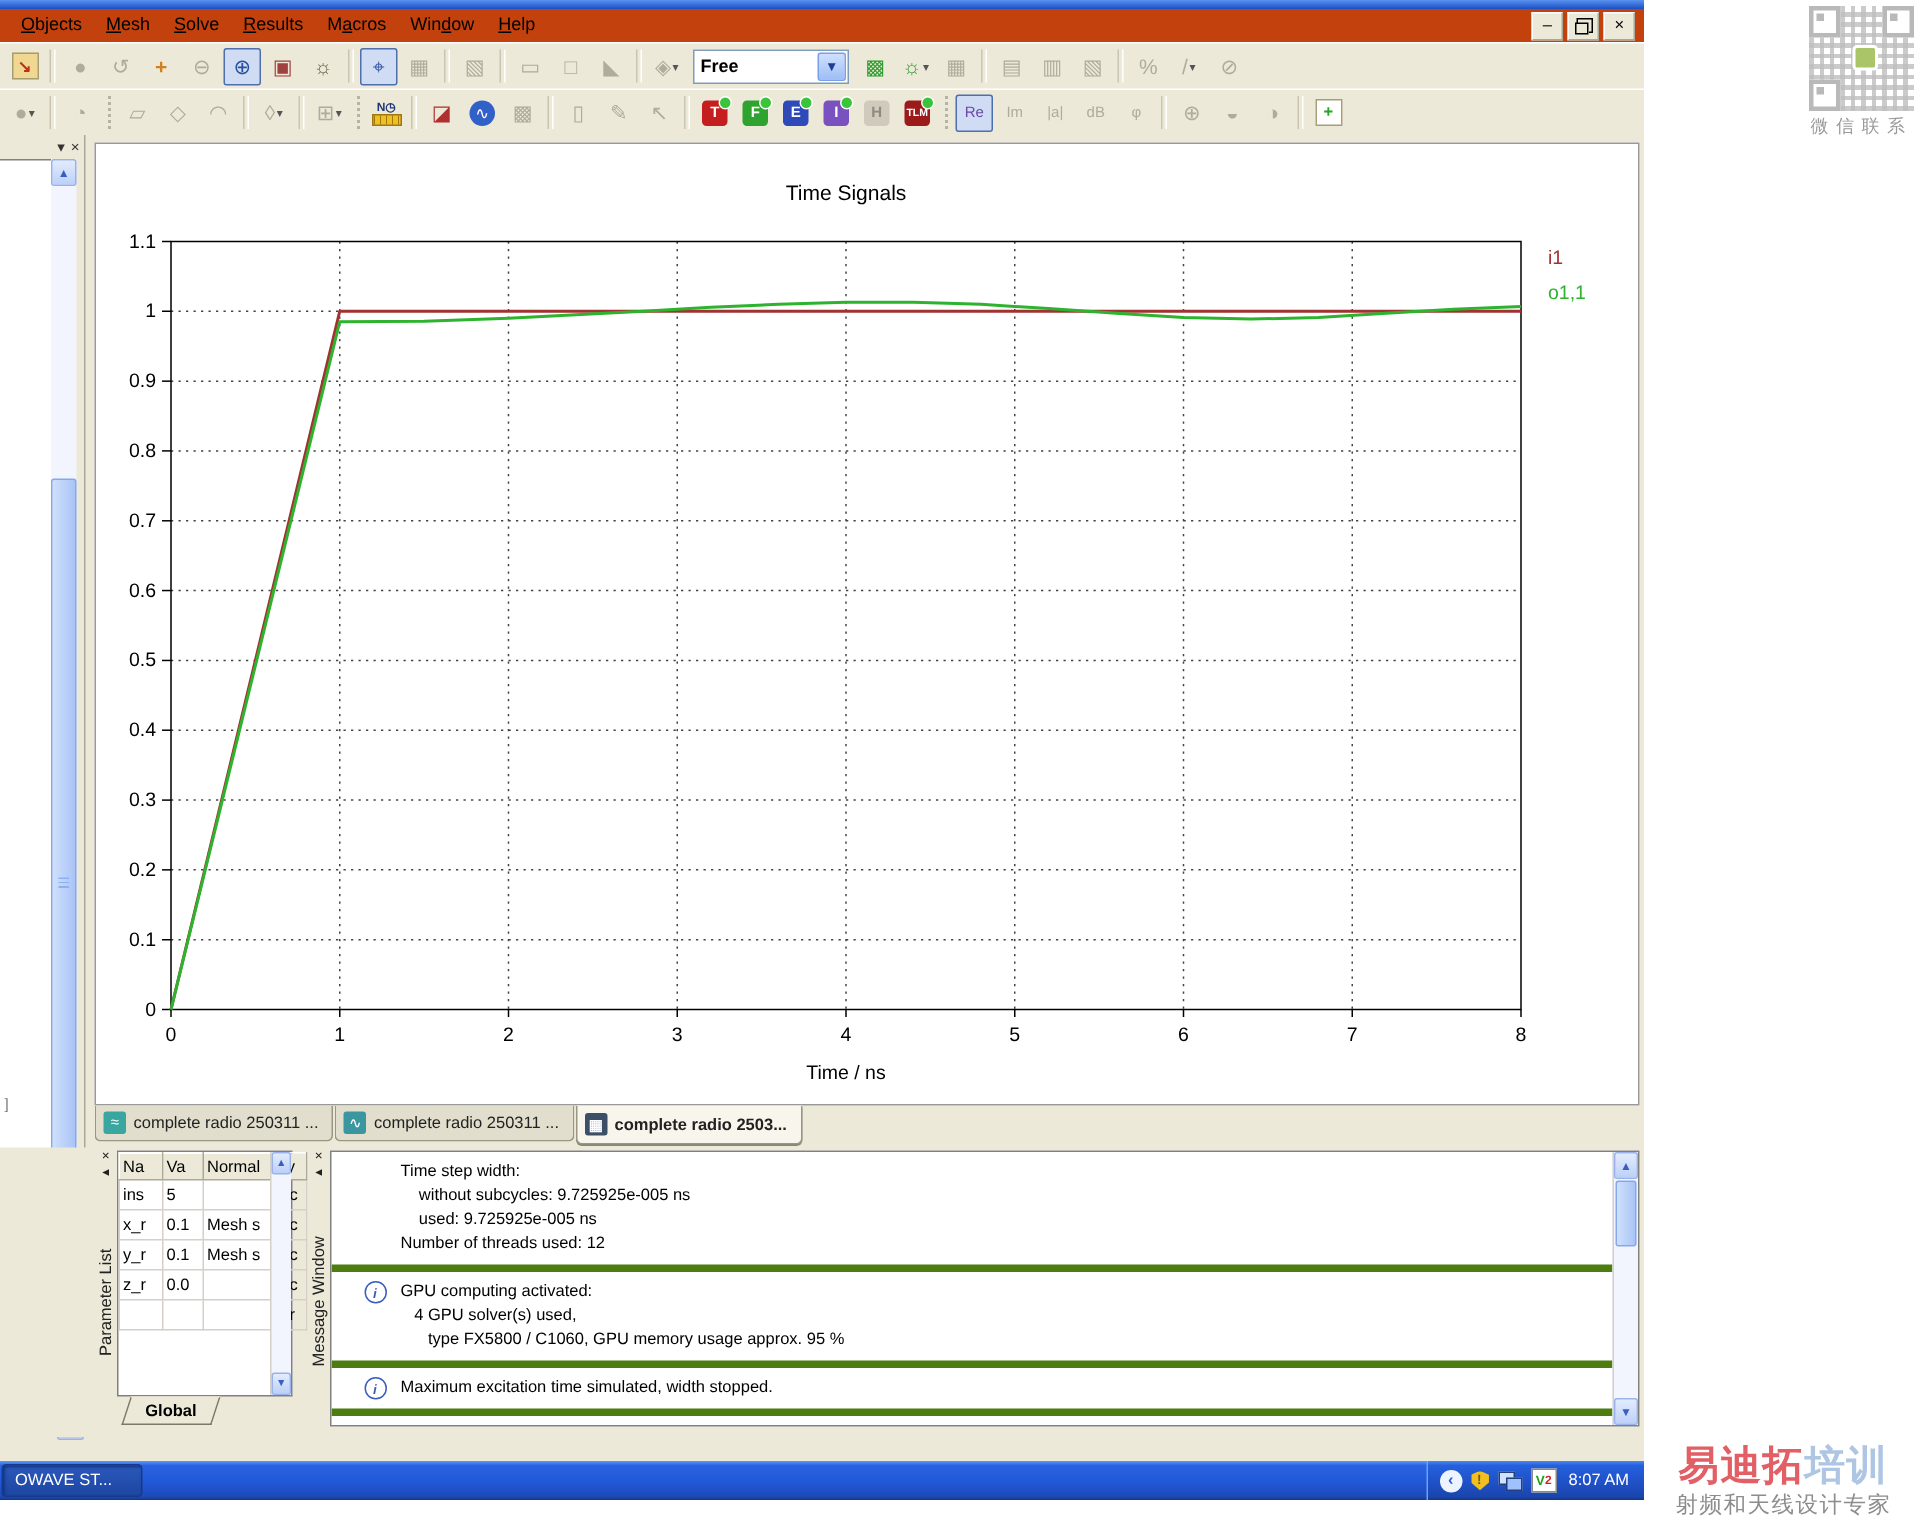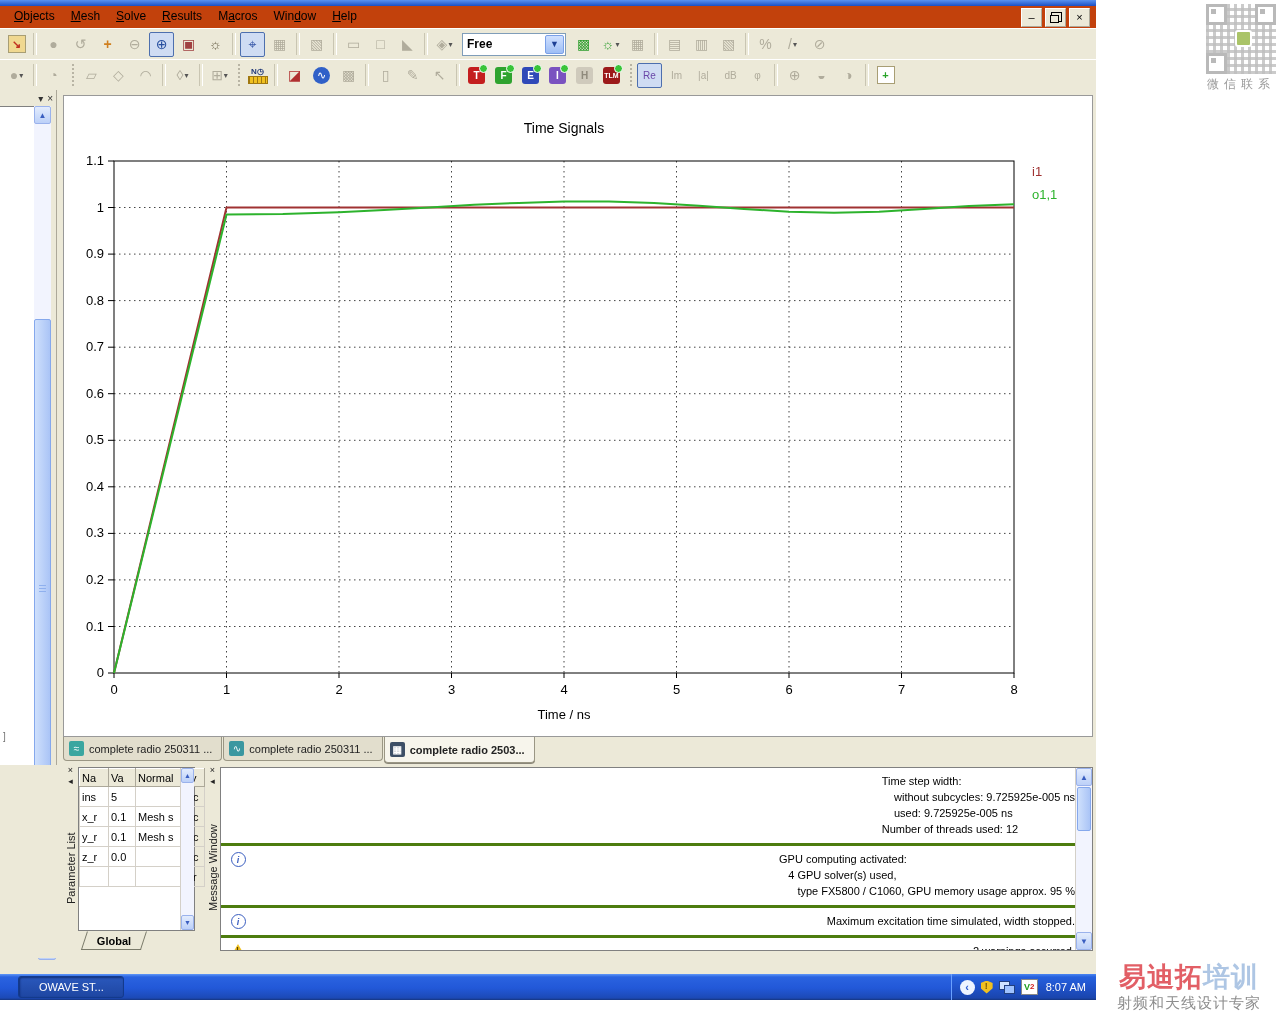--- a/index.html
+++ b/index.html
@@ -77,38 +77,38 @@
   .pl-sb{position:absolute;right:0;top:0;bottom:0;width:13px;display:flex;flex-direction:column;justify-content:space-between;background:#f2f4fe;border-left:1px solid #d4d0c8;}
   .pl-sb .sb-btn{height:13px;font-size:7px;}
   .sheet-row{position:absolute;left:15px;right:0;bottom:2px;height:20px;border-top:1px solid #808080;background:#ece9d8;display:flex;}
   .sheet-tab{margin-left:6px;height:17px;padding:0 12px;background:#ece9d8;border:1px solid #7a7a6a;border-top:1px solid #ece9d8;
              transform:skewX(-18deg);display:flex;align-items:center;}
   .sheet-tab span{transform:skewX(18deg);font-size:11px;font-weight:bold;}
   
   #msgwin{left:205px;width:890px;}
   .mw-content{position:absolute;left:15px;top:2px;right:2px;bottom:2px;background:#fff;border:1px solid #808080;overflow:hidden;}
   .mw-inner{position:absolute;left:0;top:0;right:17px;bottom:0;}
-  .msg-block{display:flex;padding:5px 0 6px 0;border-bottom:3px solid #4d7c0f;justify-content:space-between;}
+  .msg-block{display:flex;padding:5px 0 6px 12px;border-bottom:5px solid #4d7c0f;}
   .msg-icon{width:34px;display:flex;justify-content:center;padding-top:1px;flex:0 0 auto;}
   .msg-lines{font-size:11px;line-height:16px;white-space:pre;}
   .info-ico{width:13px;height:13px;border-radius:50%;border:1px solid #3a5ec0;color:#3a5ec0;font-size:9px;font-style:italic;font-weight:bold;
             display:flex;align-items:center;justify-content:center;}
   .warn-ico{width:0;height:0;border-left:7px solid transparent;border-right:7px solid transparent;border-bottom:12px solid #f0c020;position:relative;}
   .warn-ico:after{content:"!";position:absolute;left:-2px;top:1px;font-size:9px;font-weight:bold;color:#5a4200;}
   .mw-sb{position:absolute;right:0;top:0;bottom:0;width:16px;background:#f2f4fe;border-left:1px solid #d4d0c8;display:flex;flex-direction:column;}
   .mw-thumb{height:42px;background:linear-gradient(90deg,#cfe0fc,#aac4f6);border:1px solid #85a8ec;border-radius:2px;margin:1px;}
   
   .statusbar{position:absolute;left:0;top:958px;width:1096px;height:16px;background:#ece9d8;display:flex;align-items:stretch;font-size:11px;border-top:1px solid #fff;}
   .sb-fill{flex:1;}
   .sb-item{display:flex;align-items:center;justify-content:center;padding:0 7px;border:1px solid #9b988a;border-right-color:#fff;border-bottom-color:#fff;margin-left:2px;}
   
   .taskbar{position:absolute;left:0;top:974px;width:1096px;height:26px;
            background:linear-gradient(180deg,#5f97f8 0,#2a63e0 3px,#2258d8 14px,#1c49b5 24px,#15357e 26px);display:flex;align-items:center;}
-  .task-btn{width:84px;height:20px;margin-left:18px;background:linear-gradient(180deg,#2a58bc,#1e46a2);border:1px solid #133a8c;border-radius:3px;
-            box-shadow:inset 1px 1px 2px #10307a;color:#fff;font-size:11px;display:flex;align-items:center;padding-left:20px;overflow:hidden;white-space:nowrap;}
+  .task-btn{width:84px;height:20px;margin-left:1px;background:linear-gradient(180deg,#2a58bc,#1e46a2);border:1px solid #133a8c;border-radius:3px;
+            box-shadow:inset 1px 1px 2px #10307a;color:#fff;font-size:11px;display:flex;align-items:center;padding-left:8px;overflow:hidden;white-space:nowrap;}
   .tray{margin-left:auto;height:100%;display:flex;align-items:center;gap:6px;padding:0 10px 0 8px;border-left:1px solid #6aa0ff;
         background:linear-gradient(180deg,#4b86f2 0,#2560dd 3px,#1f51c8 14px,#1a45ad 24px,#15357e 26px);}
   .chev{width:15px;height:15px;border-radius:50%;background:#eef4ff;color:#2a5ad0;font-weight:bold;font-size:11px;display:flex;align-items:center;justify-content:center;}
   .shield{width:12px;height:13px;background:#f0c020;clip-path:polygon(50% 0,100% 20%,100% 60%,50% 100%,0 60%,0 20%);position:relative;}
   .shield:after{content:"!";position:absolute;left:4px;top:0;font-size:9px;color:#7a5800;font-weight:bold;}
   .netico{position:relative;width:16px;height:13px;}
   .netico i{position:absolute;width:9px;height:7px;background:#cfe2ff;border:1px solid #23407e;}
   .netico i:first-child{left:0;top:0;}
   .netico i:last-child{right:0;bottom:0;background:#9fc2ff;}
   .v2ico{width:15px;height:14px;background:#fff;border:1px solid #888;font-weight:bold;font-size:9px;display:flex;align-items:center;justify-content:center;line-height:1;}

